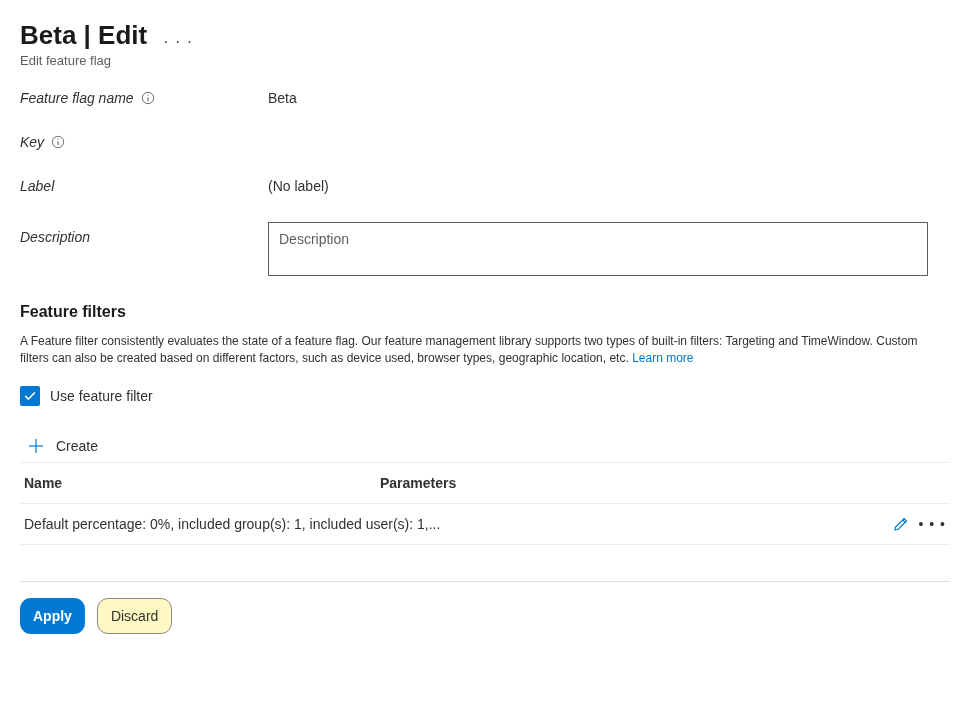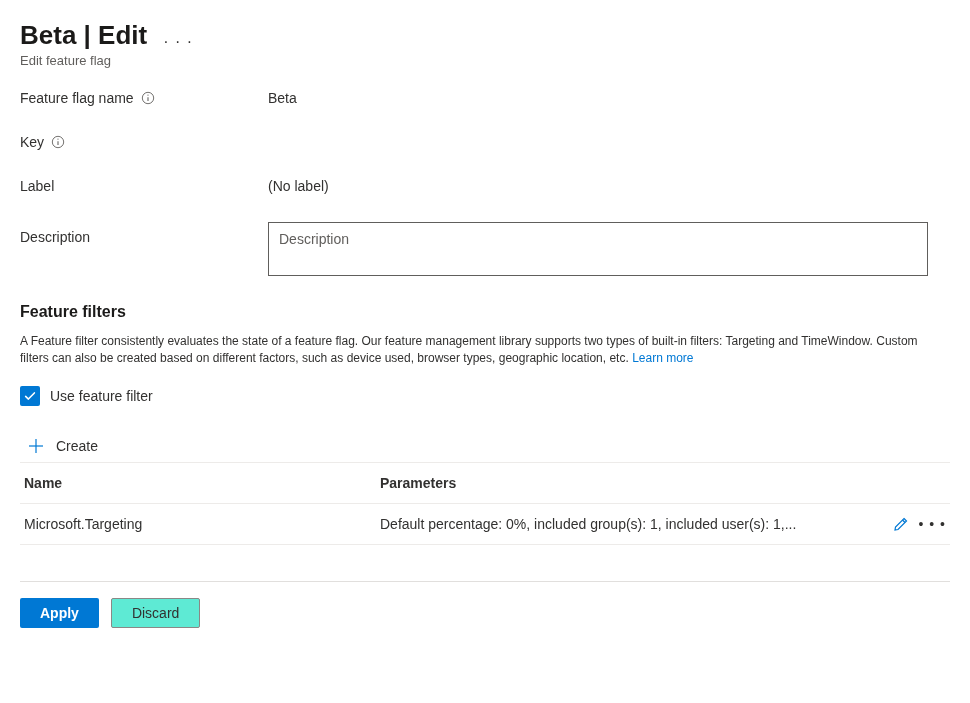--- a/index.html
+++ b/index.html
@@ -9,21 +9,21 @@
       color: #323130;
       background: #fff;
       padding: 20px;
       width: 970px;
     }
     .header-row { display: flex; align-items: flex-end; gap: 16px; margin-bottom: 2px; }
     .page-title { font-size: 26px; font-weight: 600; color: #1b1a19; }
     .more-icon { font-size: 16px; color: #323130; cursor: pointer; letter-spacing: 1px; }
     .subtitle { font-size: 13px; color: #605e5c; margin-bottom: 22px; }
     .form-row { display: flex; align-items: flex-start; margin-bottom: 28px; }
-    .form-label-col { width: 248px; display: flex; align-items: center; gap: 7px; font-size: 14px; color: #323130; }
+    .form-label-col { width: 248px; display: flex; align-items: center; gap: 7px; font-size: 14px; color: #323130; font-style: italic; }
     .info-icon {
       width: 14px; height: 14px;
       display: inline-flex; align-items: center; justify-content: center;
     }
     .info-icon svg { width: 14px; height: 14px; }
     .form-value-col { flex: 1; font-size: 14px; color: #323130; }
     .key-prefix { font-style: italic; }
     .description-input {
       width: 660px; height: 54px;
       border: 1px solid #605e5c;
@@ -55,23 +55,23 @@
     .table-header { font-weight: 600; font-size: 14px; color: #323130; }
     .table-header .th, .table-row .td { padding: 12px 0; }
     .col-name { width: 356px; }
     .col-params { flex: 1; padding-right: 8px; white-space: nowrap; overflow: hidden; text-overflow: ellipsis; }
     .col-actions { display: flex; align-items: center; gap: 10px; padding-left: 6px; }
     .edit-icon, .row-more-icon { cursor: pointer; color: #0078d4; display:flex; align-items:center; }
     .row-more-icon { color: #323130; letter-spacing: 1px; font-size: 14px; }
     .edit-icon svg { width: 16px; height: 16px; }
     .footer-divider { border-top: 1px solid #e1dfdd; margin-top: 36px; margin-bottom: 16px; }
     .footer-buttons { display: flex; gap: 12px; }
-    .btn { height: 30px; padding: 0 20px; font-size: 14px; font-family: inherit; border-radius: 2px; cursor: pointer; }
+    .btn { height: 36px; padding: 0 13px; font-size: 14px; font-family: inherit; border-radius: 11px; cursor: pointer; }
     .btn-primary { background: #0078d4; color: #fff; font-weight: 600; border: none; }
-    .btn-secondary { background: #5eead4; color: #323130; border: 1px solid #8a8886; }
+    .btn-secondary { background: #fef9c3; color: #323130; border: 1px solid #8a8886; }
   </style>
 </head>
 <body>
 
 <div class="header-row">
   <div class="page-title">Beta | Edit</div>
   <div class="more-icon">· · ·</div>
 </div>
 <div class="subtitle">Edit feature flag</div>
 
@@ -141,21 +141,20 @@
   </span>
   <span class="create-label">Create</span>
 </div>
 
 <div class="table">
   <div class="table-row table-header">
     <div class="th col-name">Name</div>
     <div class="th col-params">Parameters</div>
   </div>
   <div class="table-row">
-    <div class="td col-name">Microsoft.Targeting</div>
     <div class="td col-params">Default percentage: 0%, included group(s): 1, included user(s): 1,...</div>
     <div class="td col-actions">
       <span class="edit-icon">
         <svg viewBox="0 0 16 16" fill="none" stroke="#0078d4" stroke-width="1.2">
             <path d="M11 2.5 L13.5 5 L5 13.5 L2 14 L2.5 11 Z"></path>
             <line x1="9.5" y1="4" x2="12" y2="6.5"></line>
           </svg>
       </span>
       <span class="row-more-icon">• • •</span>
     </div>

